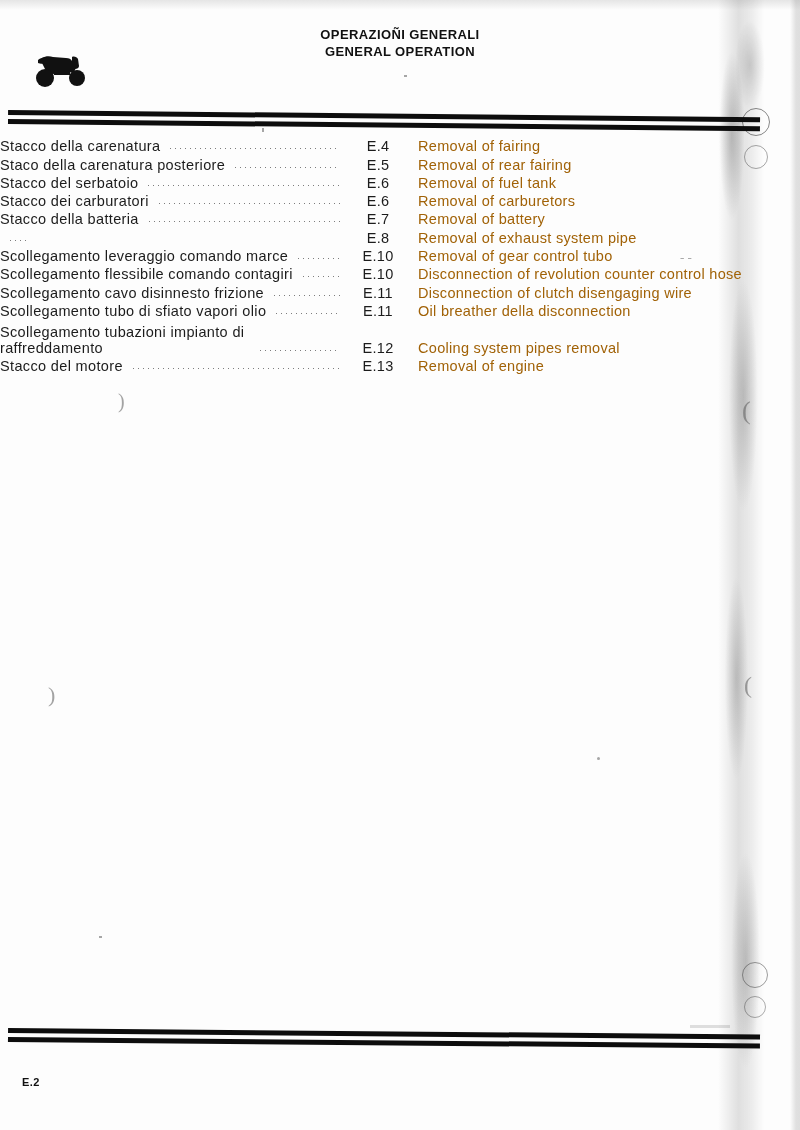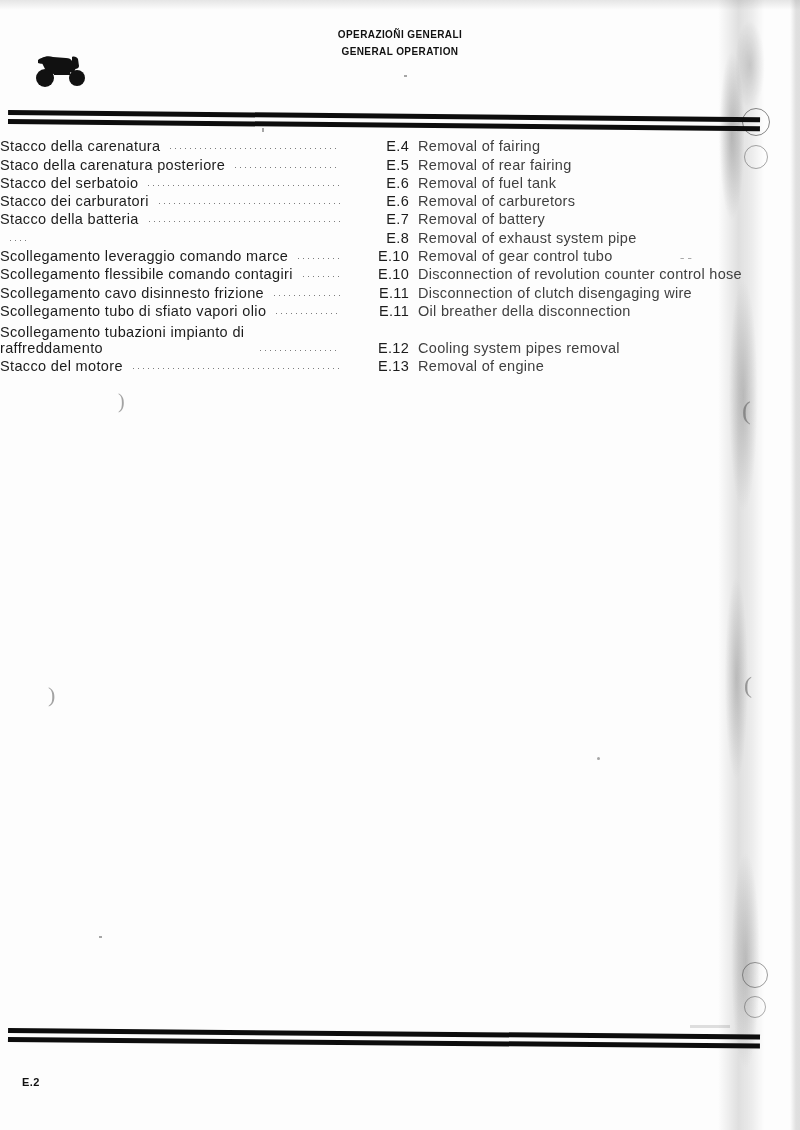--- a/index.html
+++ b/index.html
@@ -77,21 +77,21 @@
   .header-title {
     position: absolute;
     top: 26px;
     left: 0;
     width: 800px;
     text-align: center;
     line-height: 17px;
   }
   .header-title .line {
     font-weight: bold;
-    font-size: 10px;
+    font-size: 13px;
     letter-spacing: 0.4px;
     font-family: "Liberation Sans", sans-serif;
     color: #111;
     text-align: center;
   }
 
   .moto-logo {
     position: absolute;
     left: 28px;
     top: 48px;
@@ -170,29 +170,29 @@
     background-size: 5px 3px;
     background-repeat: repeat-x;
     background-position: left bottom;
     opacity: 0.8;
   }
   .pg {
     width: 62px;
     font-size: 14.5px;
     letter-spacing: 0.3px;
     color: #1c1c1c;
-    text-align: right;
+    text-align: center;
     padding-left: 1px;
     line-height: 16px;
   }
   .en-col {
     padding-left: 9px;
     font-size: 14.5px;
     letter-spacing: 0.3px;
-    color: #404040;
+    color: #a16207;
     white-space: nowrap;
     line-height: 16px;
   }
 
   
   .footer-page {
     position: absolute;
     left: 22px;
     top: 1076px;
     font-size: 11px;

